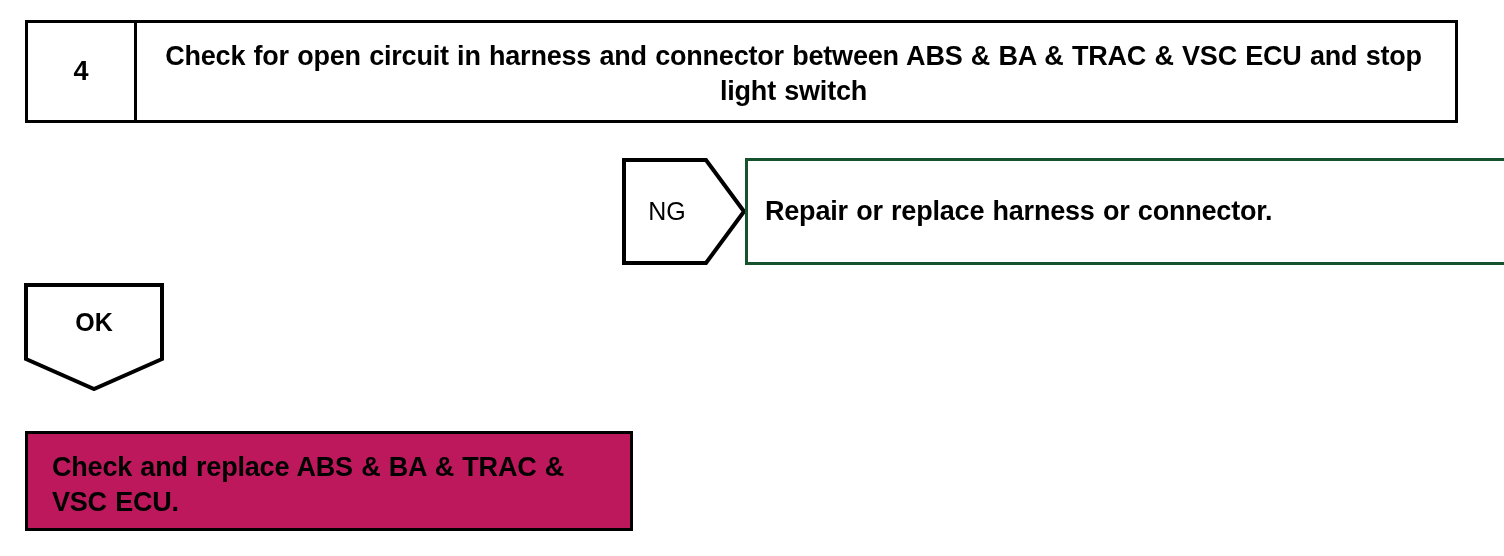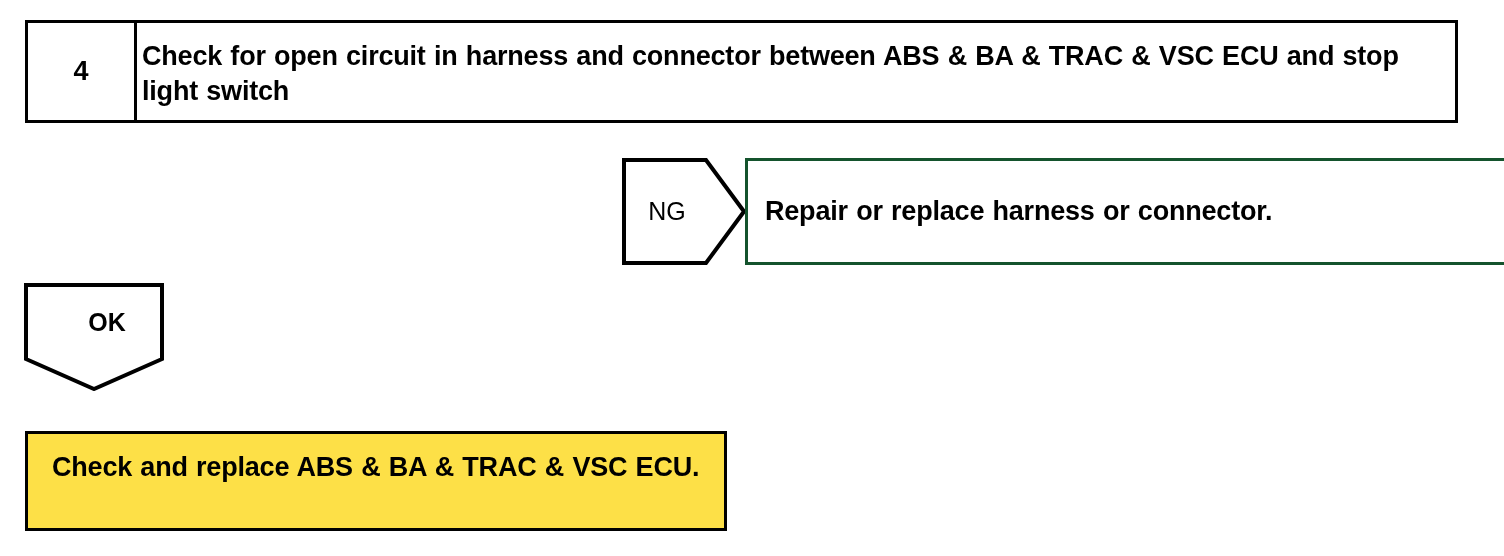--- a/index.html
+++ b/index.html
@@ -43,20 +43,21 @@
   .step-number {
     font-size: 27px;
     font-weight: bold;
     letter-spacing: 0px;
     line-height: 1;
   }
   .step-text-cell {
     flex: 1;
     box-sizing: border-box;
     padding: 16px 10px 0 5px;
+    text-align: center;
   }
   .step-text {
     font-size: 27px;
     font-weight: bold;
     line-height: 1.28;
     letter-spacing: -0.2px;
     word-spacing: 1px;
   }
 
   
@@ -118,33 +119,32 @@
     left: 24px;
     top: 283px;
     width: 140px;
     height: 78px;
     display: flex;
     align-items: center;
     justify-content: center;
     font-size: 25px;
     font-weight: bold;
     letter-spacing: 0px;
-    padding-left: 13px;
   }
 
   
   .final-box {
     position: absolute;
     left: 25px;
     top: 431px;
-    width: 702px;   
+    width: 608px;   
     height: 100px;  
     box-sizing: border-box;
     border: 3px solid #000000;
-    background: #fde047;
+    background: #be185d;
     padding: 16px 12px 4px 24px;
   }
   .final-text {
     font-size: 27px;
     font-weight: bold;
     line-height: 1.28;
     letter-spacing: -0.2px;
     word-spacing: 1px;
   }
 </style>

